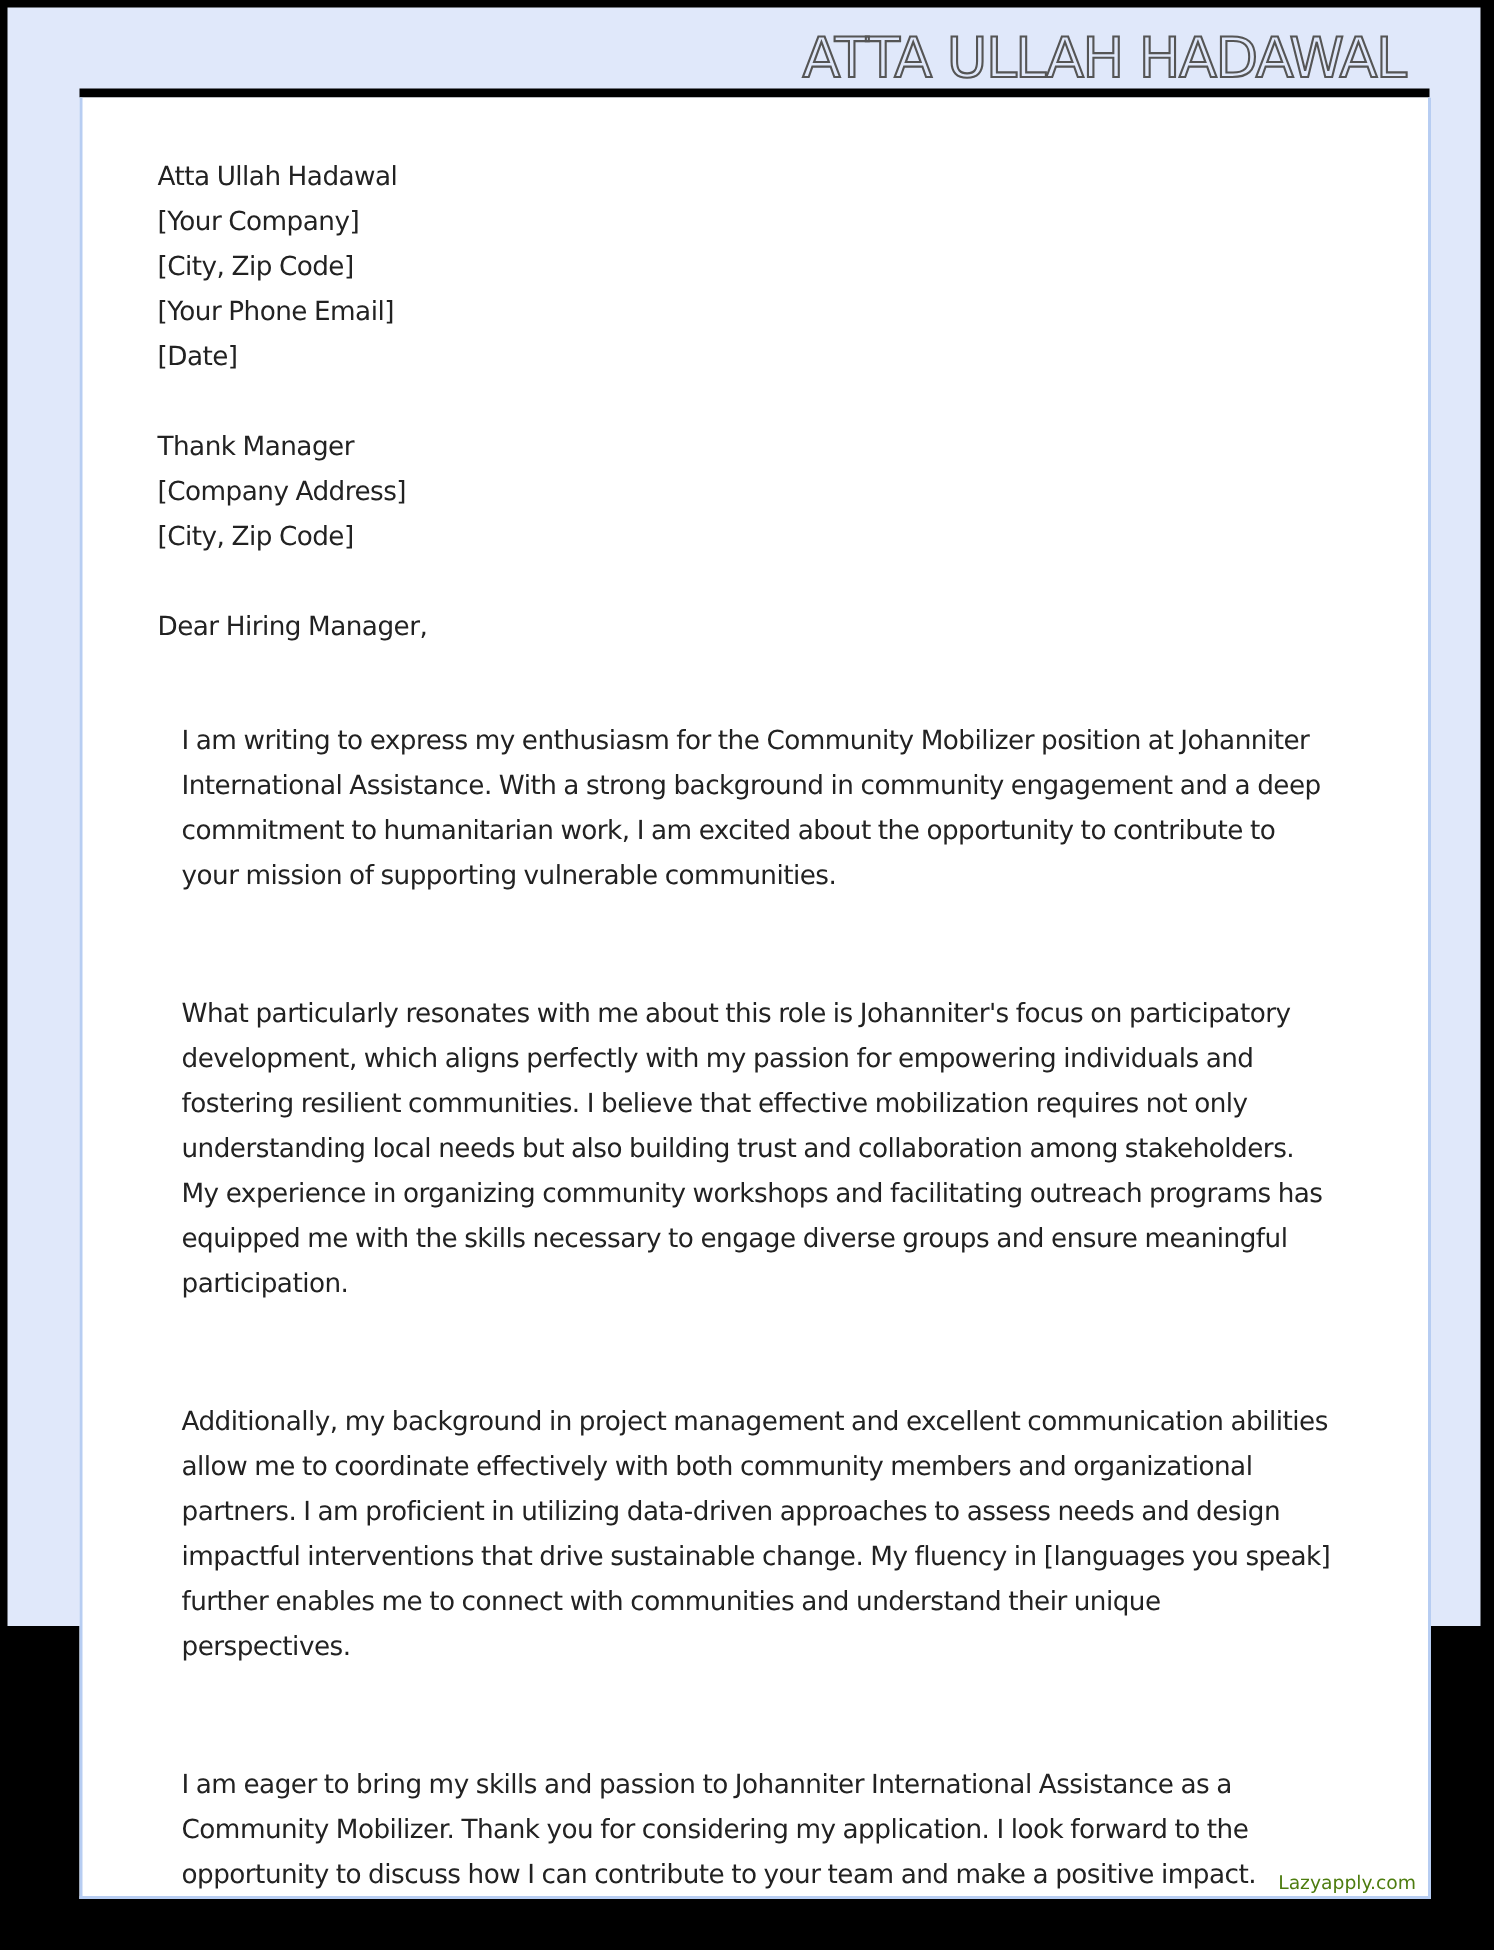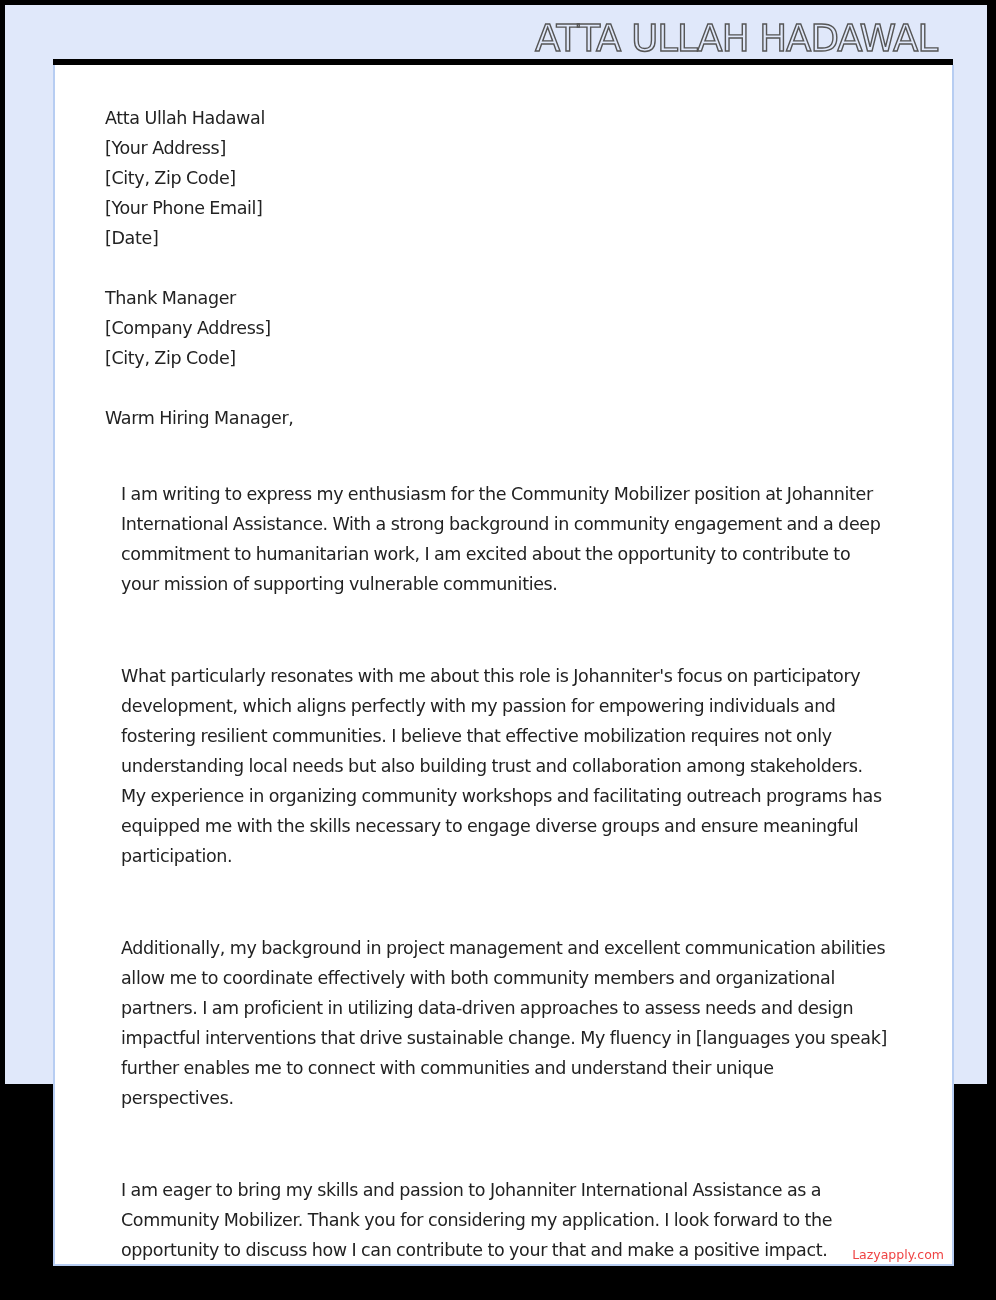--- a/index.html
+++ b/index.html
@@ -69,54 +69,54 @@
     .line { display: block; white-space: nowrap; }
     .gap { display: block; height: 30px; }
     .para { display: block; margin: 16px; white-space: normal; }
     .footer-mark {
       position: absolute;
       right: 8px;
       bottom: 0px;
       font-family: "DejaVu Sans", sans-serif;
       font-size: 12.5px;
       line-height: 18px;
-      color: #ef4444;
+      color: #4d7c0f;
       background: #ffffff;
       padding-left: 4px;
     }
   </style>
 </head>
 <body>
 
 <div class="page-frame">
   <div class="header-name">ATTA ULLAH HADAWAL</div>
   <div class="header-rule"></div>
 
   <div class="sheet">
     <div class="letter">
       <div>
         <span class="line">Atta Ullah Hadawal</span>
-        <span class="line">[Your Address]</span>
+        <span class="line">[Your Company]</span>
         <span class="line">[City, Zip Code]</span>
         <span class="line">[Your Phone Email]</span>
         <span class="line">[Date]</span>
       </div>
       <span class="gap"></span>
       <div>
         <span class="line">Thank Manager</span>
         <span class="line">[Company Address]</span>
         <span class="line">[City, Zip Code]</span>
       </div>
       <span class="gap"></span>
-      <span class="line">Warm Hiring Manager,</span>
+      <span class="line">Dear Hiring Manager,</span>
       <span class="gap"></span>
       <p class="para">I am writing to express my enthusiasm for the Community Mobilizer position at Johanniter International Assistance. With a strong background in community engagement and a deep commitment to humanitarian work, I am excited about the opportunity to contribute to your mission of supporting vulnerable communities.</p>
       <span class="gap"></span>
       <p class="para">What particularly resonates with me about this role is Johanniter's focus on participatory development, which aligns perfectly with my passion for empowering individuals and fostering resilient communities. I believe that effective mobilization requires not only understanding local needs but also building trust and collaboration among stakeholders. My experience in organizing community workshops and facilitating outreach programs has equipped me with the skills necessary to engage diverse groups and ensure meaningful participation.</p>
       <span class="gap"></span>
       <p class="para">Additionally, my background in project management and excellent communication abilities allow me to coordinate effectively with both community members and organizational partners. I am proficient in utilizing data-driven approaches to assess needs and design impactful interventions that drive sustainable change. My fluency in [languages you speak] further enables me to connect with communities and understand their unique perspectives.</p>
       <span class="gap"></span>
-      <p class="para">I am eager to bring my skills and passion to Johanniter International Assistance as a Community Mobilizer. Thank you for considering my application. I look forward to the opportunity to discuss how I can contribute to your that and make a positive impact.</p>
+      <p class="para">I am eager to bring my skills and passion to Johanniter International Assistance as a Community Mobilizer. Thank you for considering my application. I look forward to the opportunity to discuss how I can contribute to your team and make a positive impact.</p>
       <span class="gap"></span>
     </div>
     <div class="footer-mark">Lazyapply.com</div>
   </div>
 </div>
 
 </body></html>

